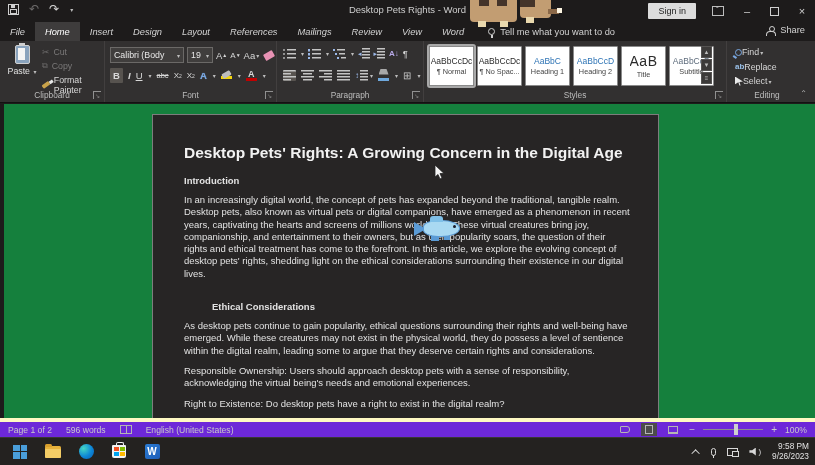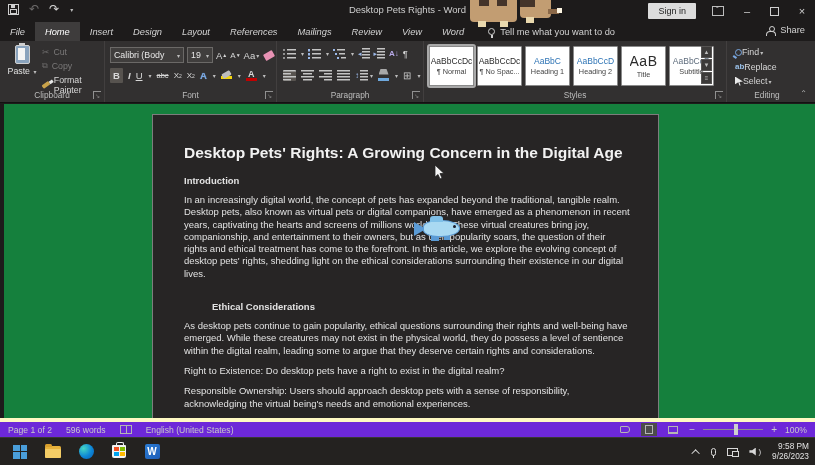--- a/index.html
+++ b/index.html
@@ -438,22 +438,22 @@
 
   <div id="docarea">
     <div id="page">
       <div id="doc-content">
         <div id="doc-title">Desktop Pets' Rights: A Growing Concern in the Digital Age</div>
         <div id="doc-body">
             <div class="doc-heading">Introduction</div>
             <div class="doc-para">In an increasingly digital world, the concept of pets has expanded beyond the traditional, tangible realm. Desktop pets, also known as virtual pets or digital companions, have emerged as a phenomenon in recent years, captivating the hearts and screens of millions worldwide. These virtual creatures bring joy, companionship, and entertainment to their owners, but as their popularity soars, the question of their rights and ethical treatment has come to the forefront. In this article, we explore the evolving concept of desktop pets' rights, shedding light on the ethical considerations surrounding their existence in our digital lives.</div>
             <div class="doc-heading big-gap">Ethical Considerations</div>
             <div class="doc-para">As desktop pets continue to gain popularity, ethical questions surrounding their rights and well-being have emerged. While these creatures may not exist in the physical world, they do possess a level of sentience within the digital realm, leading some to argue that they deserve certain rights and considerations.</div>
+            <div class="doc-para">Responsible Ownership: Users should approach desktop pets with a sense of responsibility, acknowledging the virtual being's needs and emotional experiences.</div>
             <div class="doc-para">Right to Existence: Do desktop pets have a right to exist in the digital realm?</div>
-            <div class="doc-para">Responsible Ownership: Users should approach desktop pets with a sense of responsibility, acknowledging the virtual being's needs and emotional experiences.</div>
           </div>
       </div>
     </div>
   </div>
 
   <div id="statusbar">
     <div id="status-left">
       <span>Page 1 of 2</span>
       <span>596 words</span>
       <span class="book"></span>

